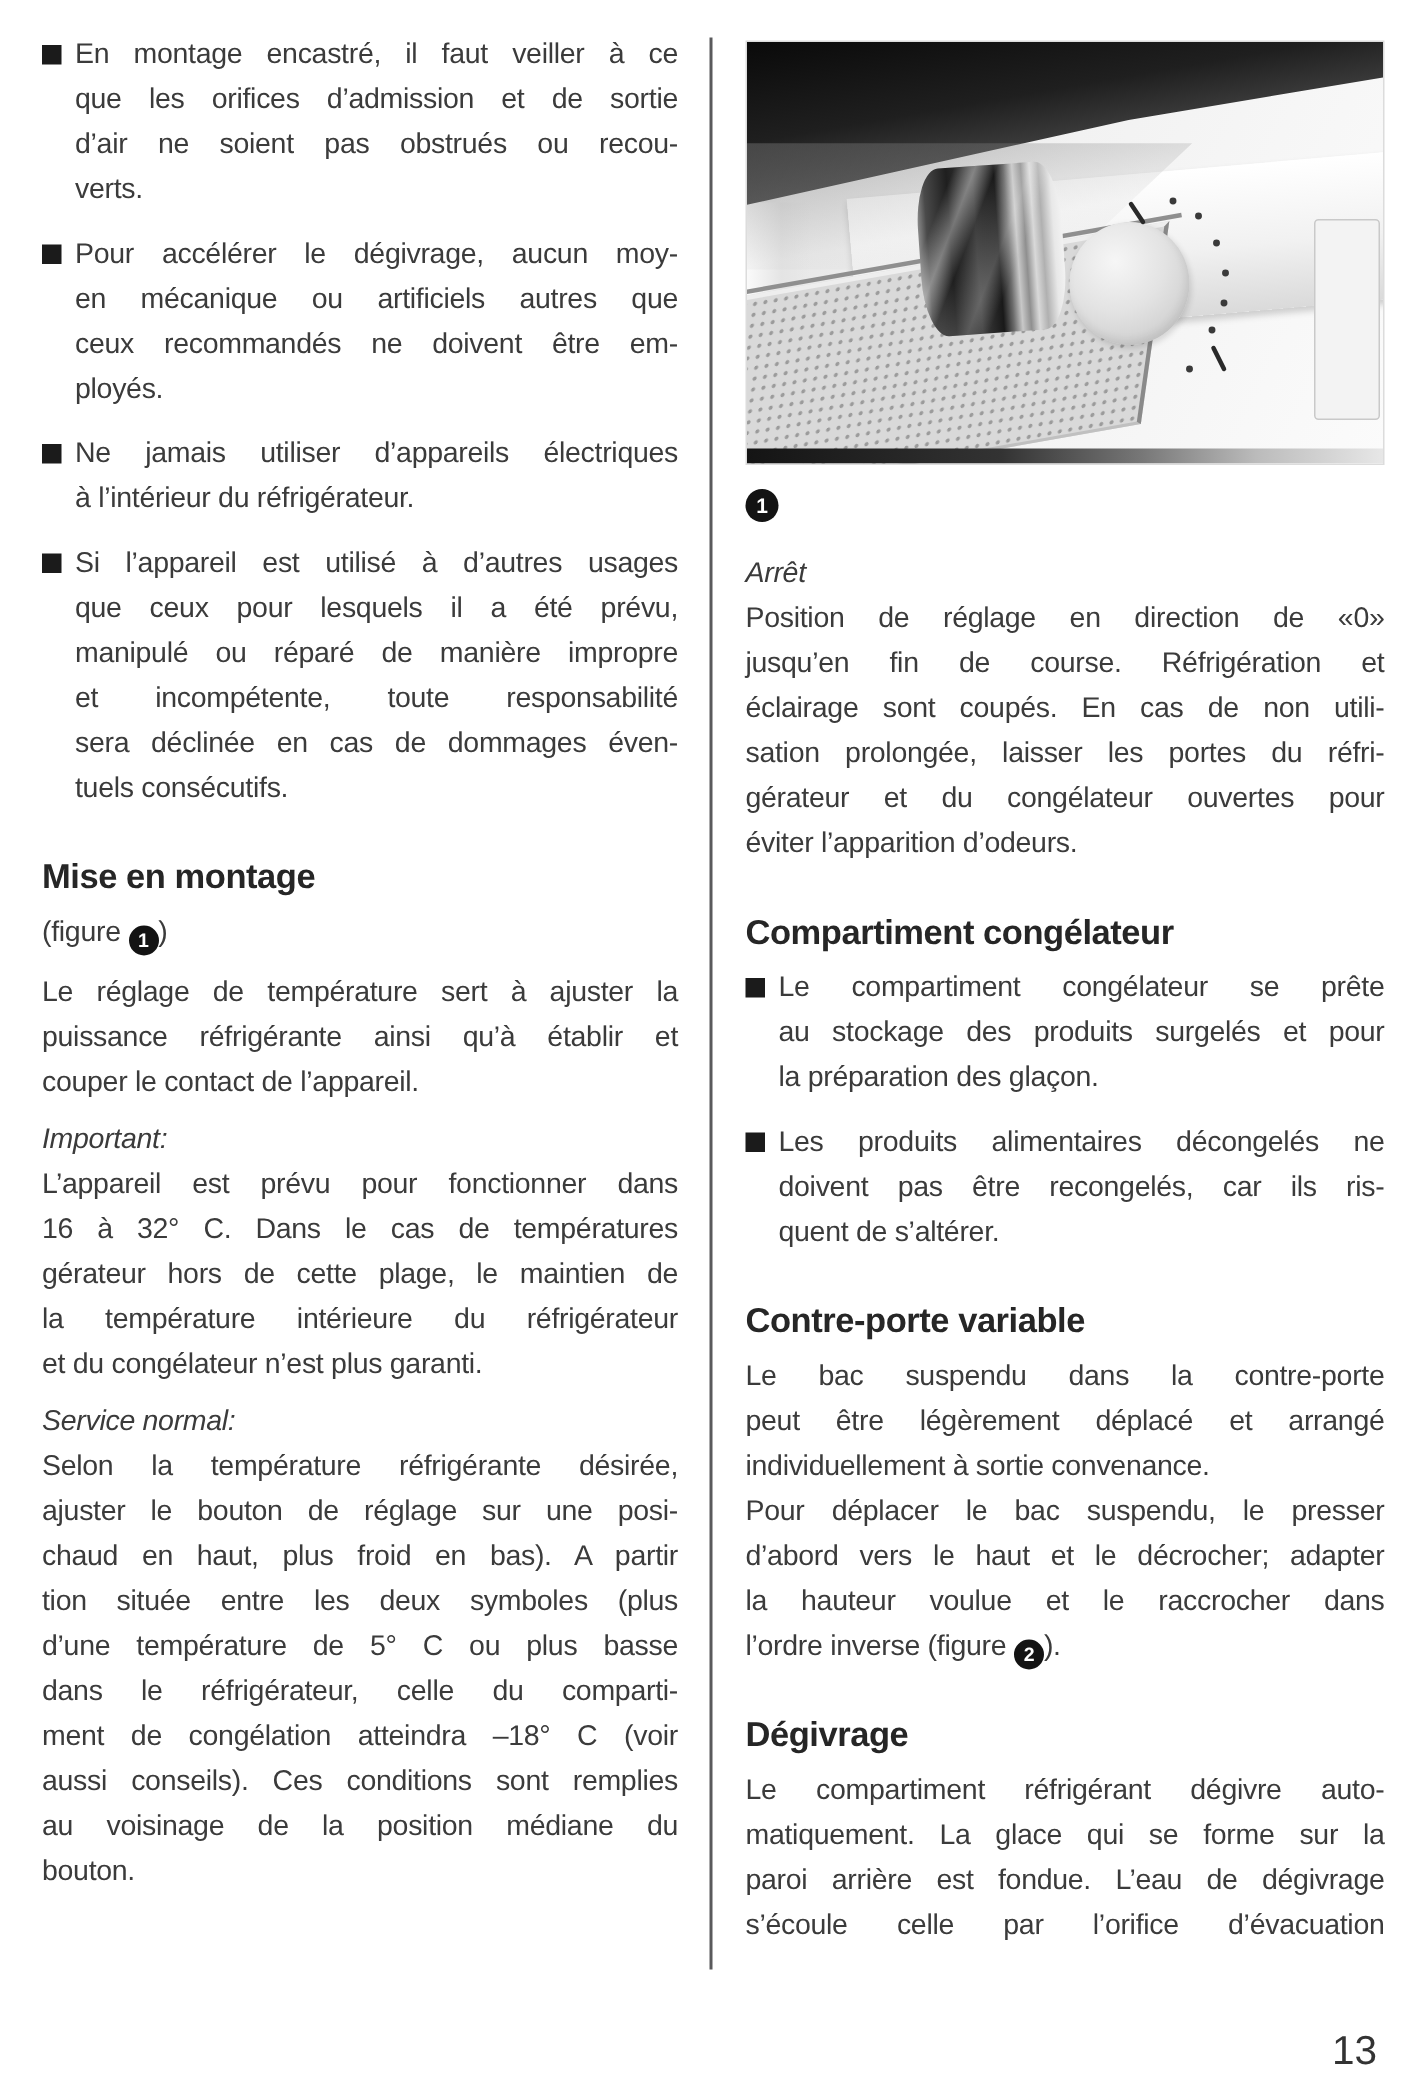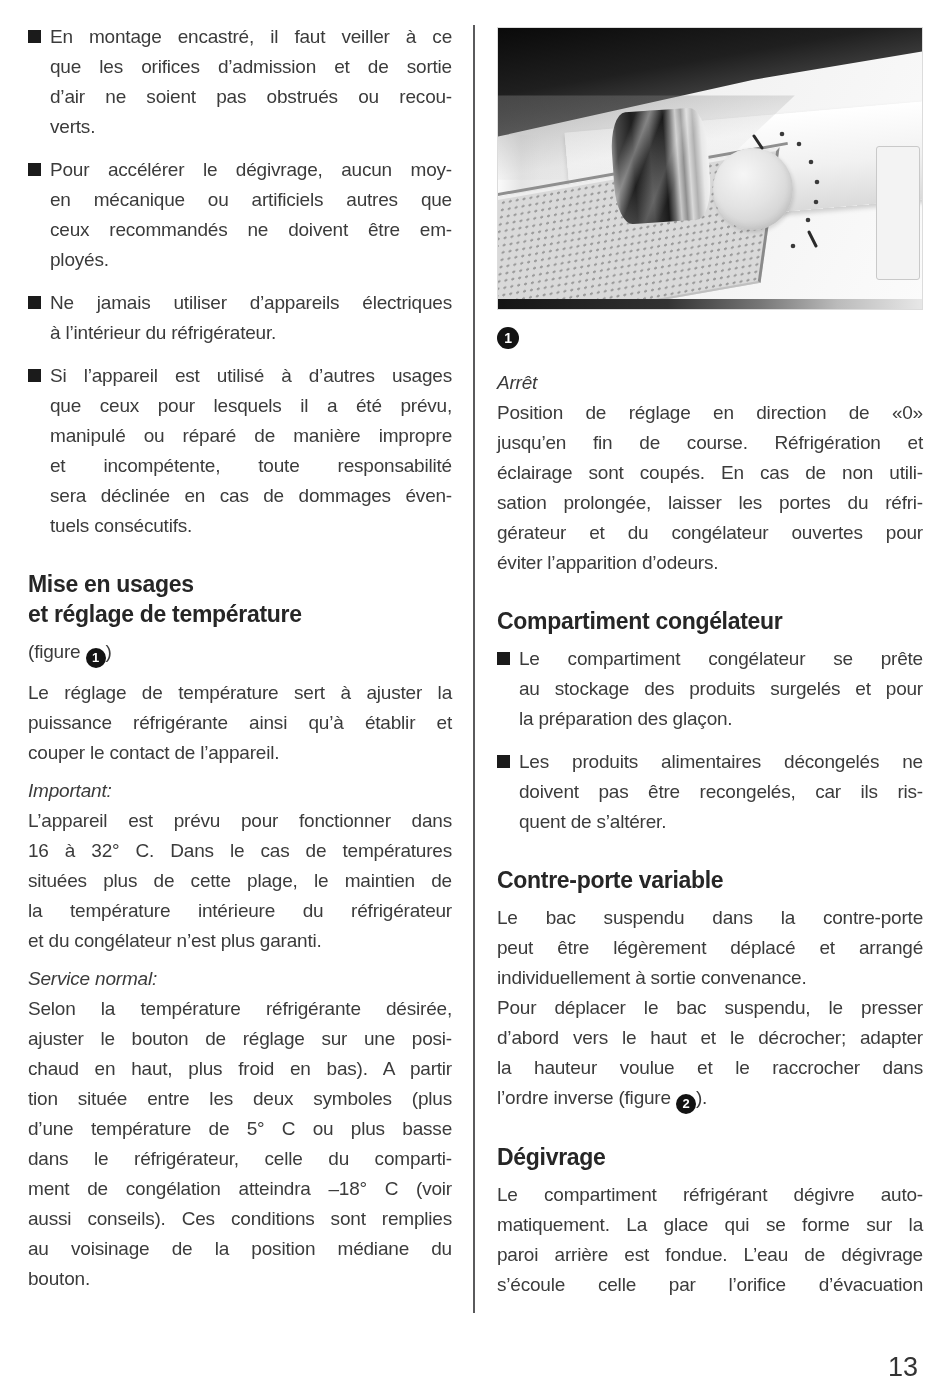--- a/index.html
+++ b/index.html
@@ -89,34 +89,33 @@
       <div class="block b-bullet">
         <span class="sq"></span>
         <div class="line">Si l’appareil est utilisé à d’autres usages</div>
         <div class="line">que ceux pour lesquels il a été prévu,</div>
         <div class="line">manipulé ou réparé de manière impropre</div>
         <div class="line">et incompétente, toute responsabilité</div>
         <div class="line">sera déclinée en cas de dommages éven-</div>
         <div class="line last">tuels consécutifs.</div>
       </div>
       <div class="block b-heading">
-        <div class="hline">Mise en usages</div>
-        <div class="hline">et réglage de température</div>
+        <div class="hline">Mise en montage</div>
       </div>
       <div class="figline"><span>(figure </span><span class="figmark inline">1</span><span>)</span></div>
       <div class="block b-para">
         <div class="line">Le réglage de température sert à ajuster la</div>
         <div class="line">puissance réfrigérante ainsi qu’à établir et</div>
         <div class="line last">couper le contact de l’appareil.</div>
       </div>
       <div class="block b-label">Important:</div>
       <div class="block b-para">
         <div class="line">L’appareil est prévu pour fonctionner dans</div>
         <div class="line">16 à 32° C. Dans le cas de températures</div>
-        <div class="line">situées plus de cette plage, le maintien de</div>
+        <div class="line">gérateur hors de cette plage, le maintien de</div>
         <div class="line">la température intérieure du réfrigérateur</div>
         <div class="line last">et du congélateur n’est plus garanti.</div>
       </div>
       <div class="block b-label">Service normal:</div>
       <div class="block b-para">
         <div class="line">Selon la température réfrigérante désirée,</div>
         <div class="line">ajuster le bouton de réglage sur une posi-</div>
         <div class="line">chaud en haut, plus froid en bas). A partir</div>
         <div class="line">tion située entre les deux symboles (plus</div>
         <div class="line">d’une température de 5° C ou plus basse</div>

